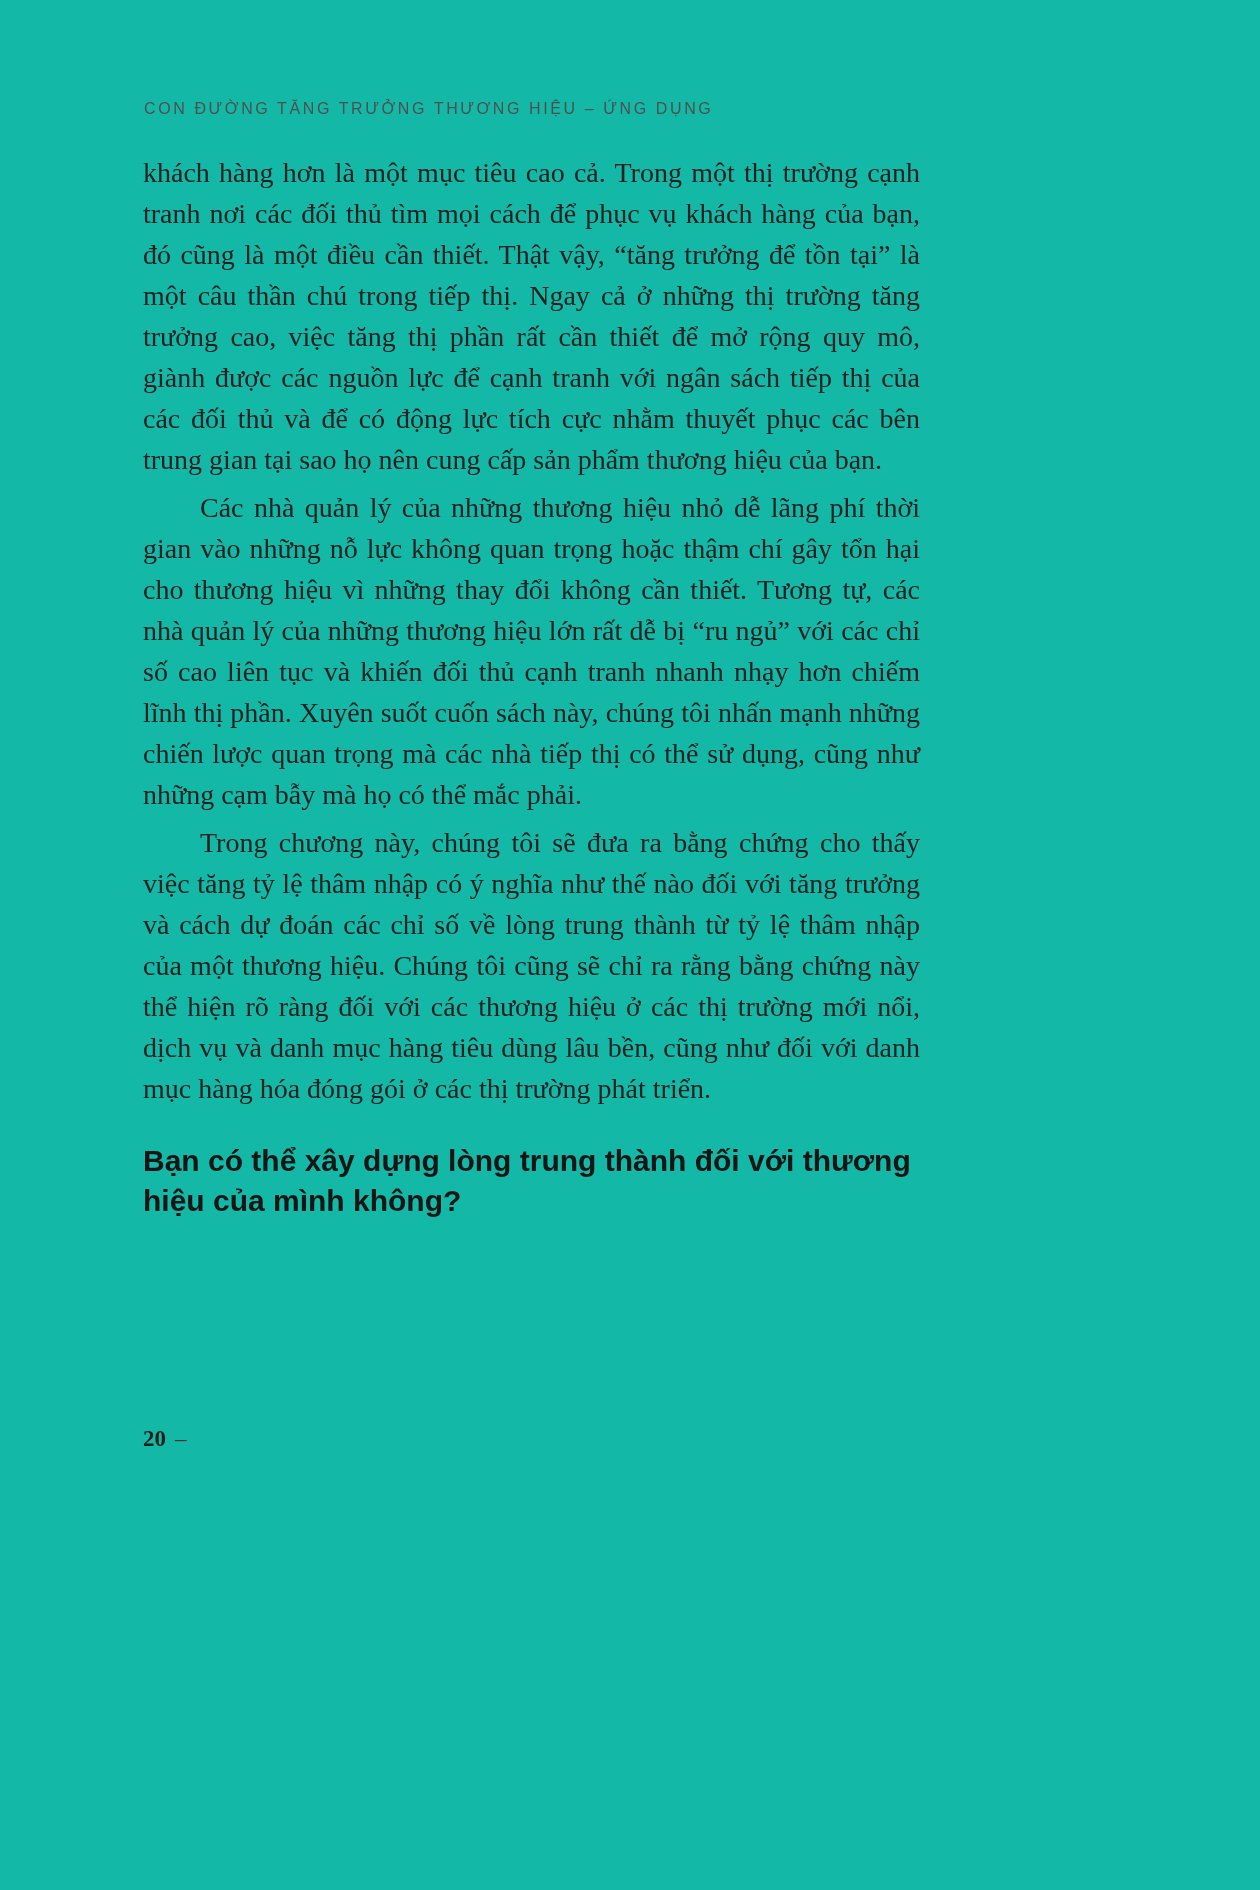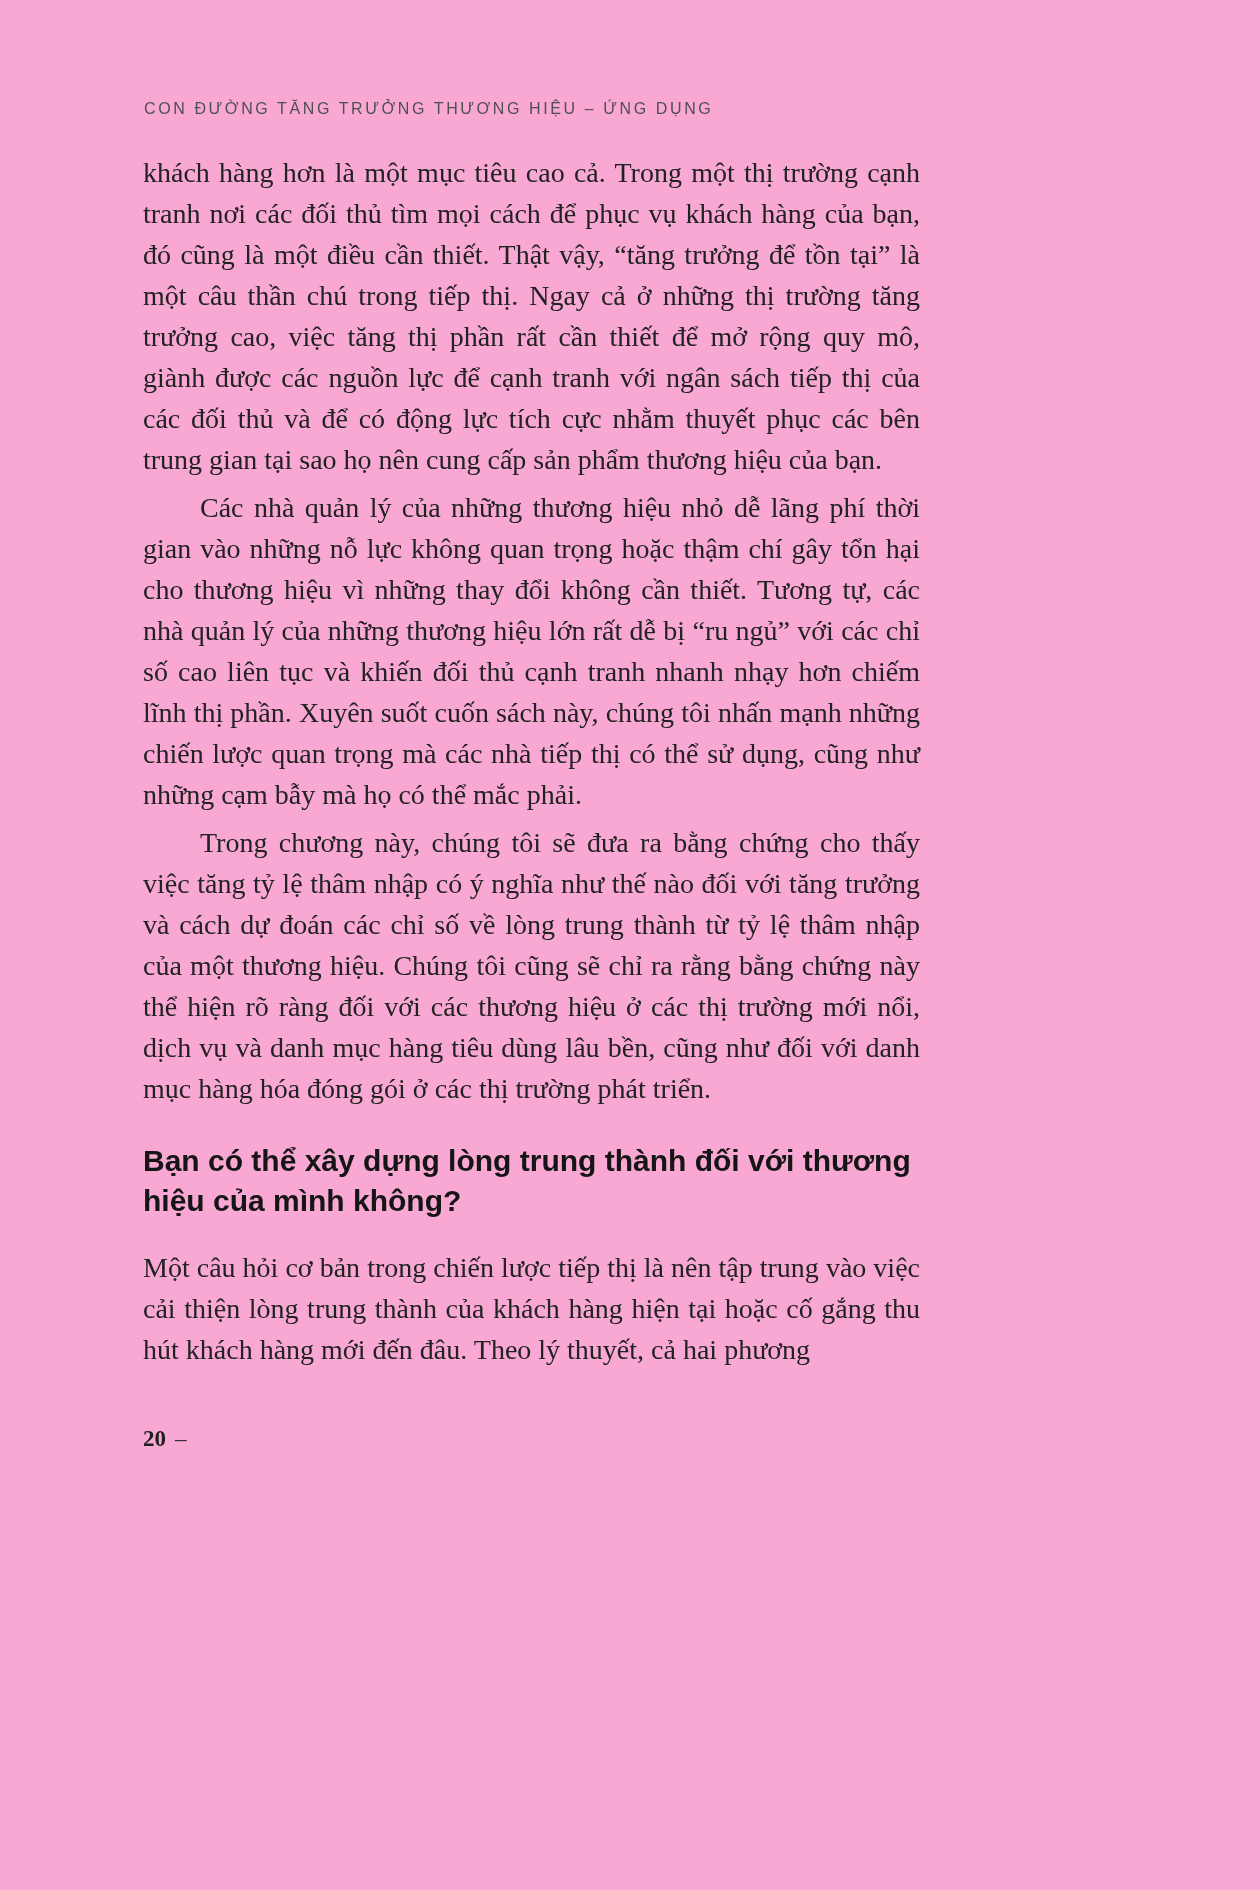--- a/index.html
+++ b/index.html
@@ -1,21 +1,21 @@
 <!DOCTYPE html>
 <html><head>
 <meta charset="utf-8">
 <style>
   * { margin: 0; padding: 0; box-sizing: border-box; }
   html, body { background: #ffffff; }
   .page {
     position: relative;
     width: 1260px;
     height: 1890px;
-    background: #f9a8d4;
+    background: #14b8a6;
     font-family: "Liberation Serif", "DejaVu Serif", serif;
     color: #212121;
     overflow: hidden;
   }
   .running-header {
     position: absolute;
     top: 100px;
     left: 144px;
     font-family: "Liberation Sans", "DejaVu Sans", sans-serif;
     font-size: 16px;
@@ -41,21 +41,20 @@
   .para.indent {
     text-indent: 57px;
   }
   .section-heading {
     font-family: "Liberation Sans", "DejaVu Sans", sans-serif;
     font-size: 30px;
     line-height: 40px;
     font-weight: 700;
     color: #151515;
     margin-top: 32px;
-    margin-bottom: 26px;
     text-align: left;
   }
   .footer {
     position: absolute;
     left: 143px;
     top: 1426px;
     font-family: Liberation Serif, serif;
     font-size: 23px;
     color: #1e1e1e;
   }
@@ -67,20 +66,19 @@
 
 <div class="page">
 
   <div class="running-header">CON ĐƯỜNG TĂNG TRƯỞNG THƯƠNG HIỆU – ỨNG DỤNG</div>
 
   <div class="body-text">
     <p class="para">khách hàng hơn là một mục tiêu cao cả. Trong một thị trường cạnh tranh nơi các đối thủ tìm mọi cách để phục vụ khách hàng của bạn, đó cũng là một điều cần thiết. Thật vậy, “tăng trưởng để tồn tại” là một câu thần chú trong tiếp thị. Ngay cả ở những thị trường tăng trưởng cao, việc tăng thị phần rất cần thiết để mở rộng quy mô, giành được các nguồn lực để cạnh tranh với ngân sách tiếp thị của các đối thủ và để có động lực tích cực nhằm thuyết phục các bên trung gian tại sao họ nên cung cấp sản phẩm thương hiệu của bạn.</p>
     <p class="para indent">Các nhà quản lý của những thương hiệu nhỏ dễ lãng phí thời gian vào những nỗ lực không quan trọng hoặc thậm chí gây tổn hại cho thương hiệu vì những thay đổi không cần thiết. Tương tự, các nhà quản lý của những thương hiệu lớn rất dễ bị “ru ngủ” với các chỉ số cao liên tục và khiến đối thủ cạnh tranh nhanh nhạy hơn chiếm lĩnh thị phần. Xuyên suốt cuốn sách này, chúng tôi nhấn mạnh những chiến lược quan trọng mà các nhà tiếp thị có thể sử dụng, cũng như những cạm bẫy mà họ có thể mắc phải.</p>
     <p class="para indent">Trong chương này, chúng tôi sẽ đưa ra bằng chứng cho thấy việc tăng tỷ lệ thâm nhập có ý nghĩa như thế nào đối với tăng trưởng và cách dự đoán các chỉ số về lòng trung thành từ tỷ lệ thâm nhập của một thương hiệu. Chúng tôi cũng sẽ chỉ ra rằng bằng chứng này thể hiện rõ ràng đối với các thương hiệu ở các thị trường mới nổi, dịch vụ và danh mục hàng tiêu dùng lâu bền, cũng như đối với danh mục hàng hóa đóng gói ở các thị trường phát triển.</p>
     <h2 class="section-heading">Bạn có thể xây dựng lòng trung thành đối với thương hiệu của mình không?</h2>
-    <p class="para">Một câu hỏi cơ bản trong chiến lược tiếp thị là nên tập trung vào việc cải thiện lòng trung thành của khách hàng hiện tại hoặc cố gắng thu hút khách hàng mới đến đâu. Theo lý thuyết, cả hai phương</p>
   </div>
 
   <div class="footer">
     <span class="page-number">20</span><span class="page-number-dash">–</span>
   </div>
 
 </div>
 
 </body></html>

